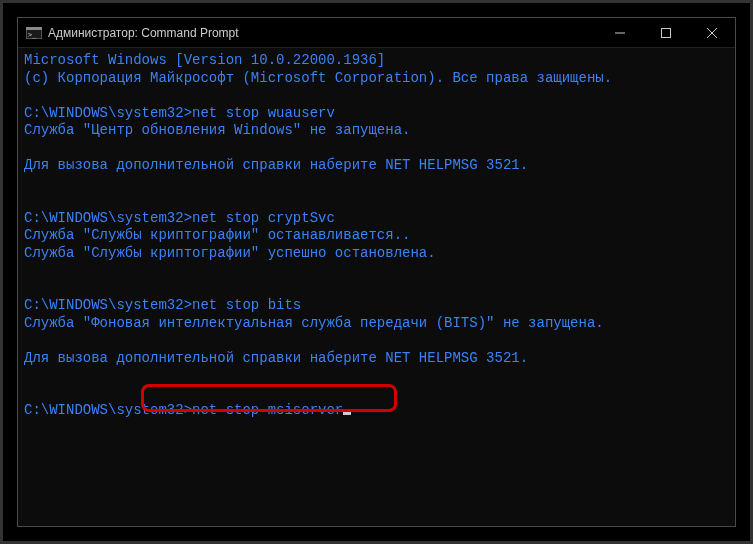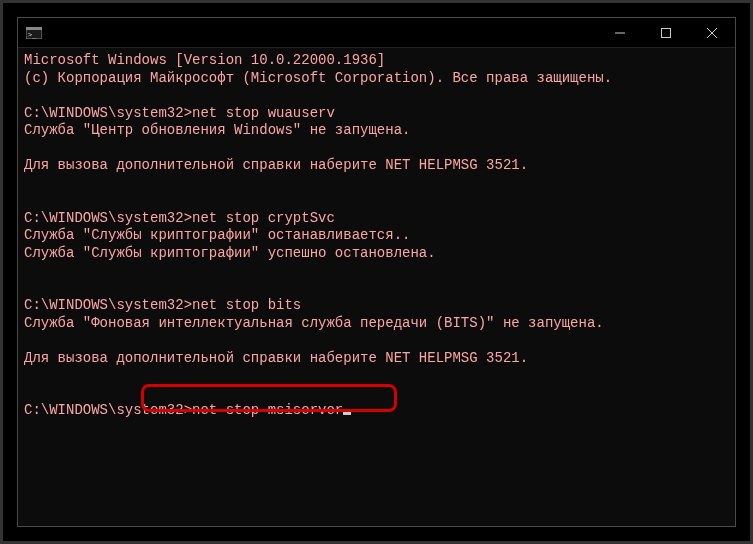--- a/index.html
+++ b/index.html
@@ -68,21 +68,21 @@
     color: #ccc;
     font-size: 10px;
   }
   .terminal {
     flex: 1;
     background: #0c0c0c;
     padding: 4px 6px;
     font-family: Consolas, "Courier New", monospace;
     font-size: 14px;
     line-height: 17.5px;
-    color: #fca5a5;
+    color: #3b82f6;
     white-space: pre;
     overflow: hidden;
     position: relative;
   }
   .line { white-space: pre; }
   .highlight-box {
     position: absolute;
     border: 3px solid #d40000;
     border-radius: 8px;
     pointer-events: none;
@@ -103,20 +103,21 @@
   <div class="window">
     <div class="titlebar">
       <div class="titlebar-left">
         <span class="app-icon">
           <svg width="16" height="12" viewBox="0 0 16 12">
             <rect x="0" y="0" width="16" height="12" fill="#1a1a1a" stroke="#888" stroke-width="1"></rect>
             <rect x="0" y="0" width="16" height="3" fill="#888"></rect>
             <text x="2" y="10" font-size="7" fill="#ccc" font-family="monospace">&gt;_</text>
           </svg>
         </span>
+        <span class="title-text">Администратор: Command Prompt</span>
       </div>
       <div class="win-controls">
         <div class="win-btn">
           <svg width="10" height="10">
               <line x1="0" y1="5" x2="10" y2="5" stroke="#ccc" stroke-width="1"></line>
             </svg>
         </div>
         <div class="win-btn">
           <svg width="10" height="10">
               <rect x="0.5" y="0.5" width="9" height="9" fill="none" stroke="#ccc" stroke-width="1"></rect>

